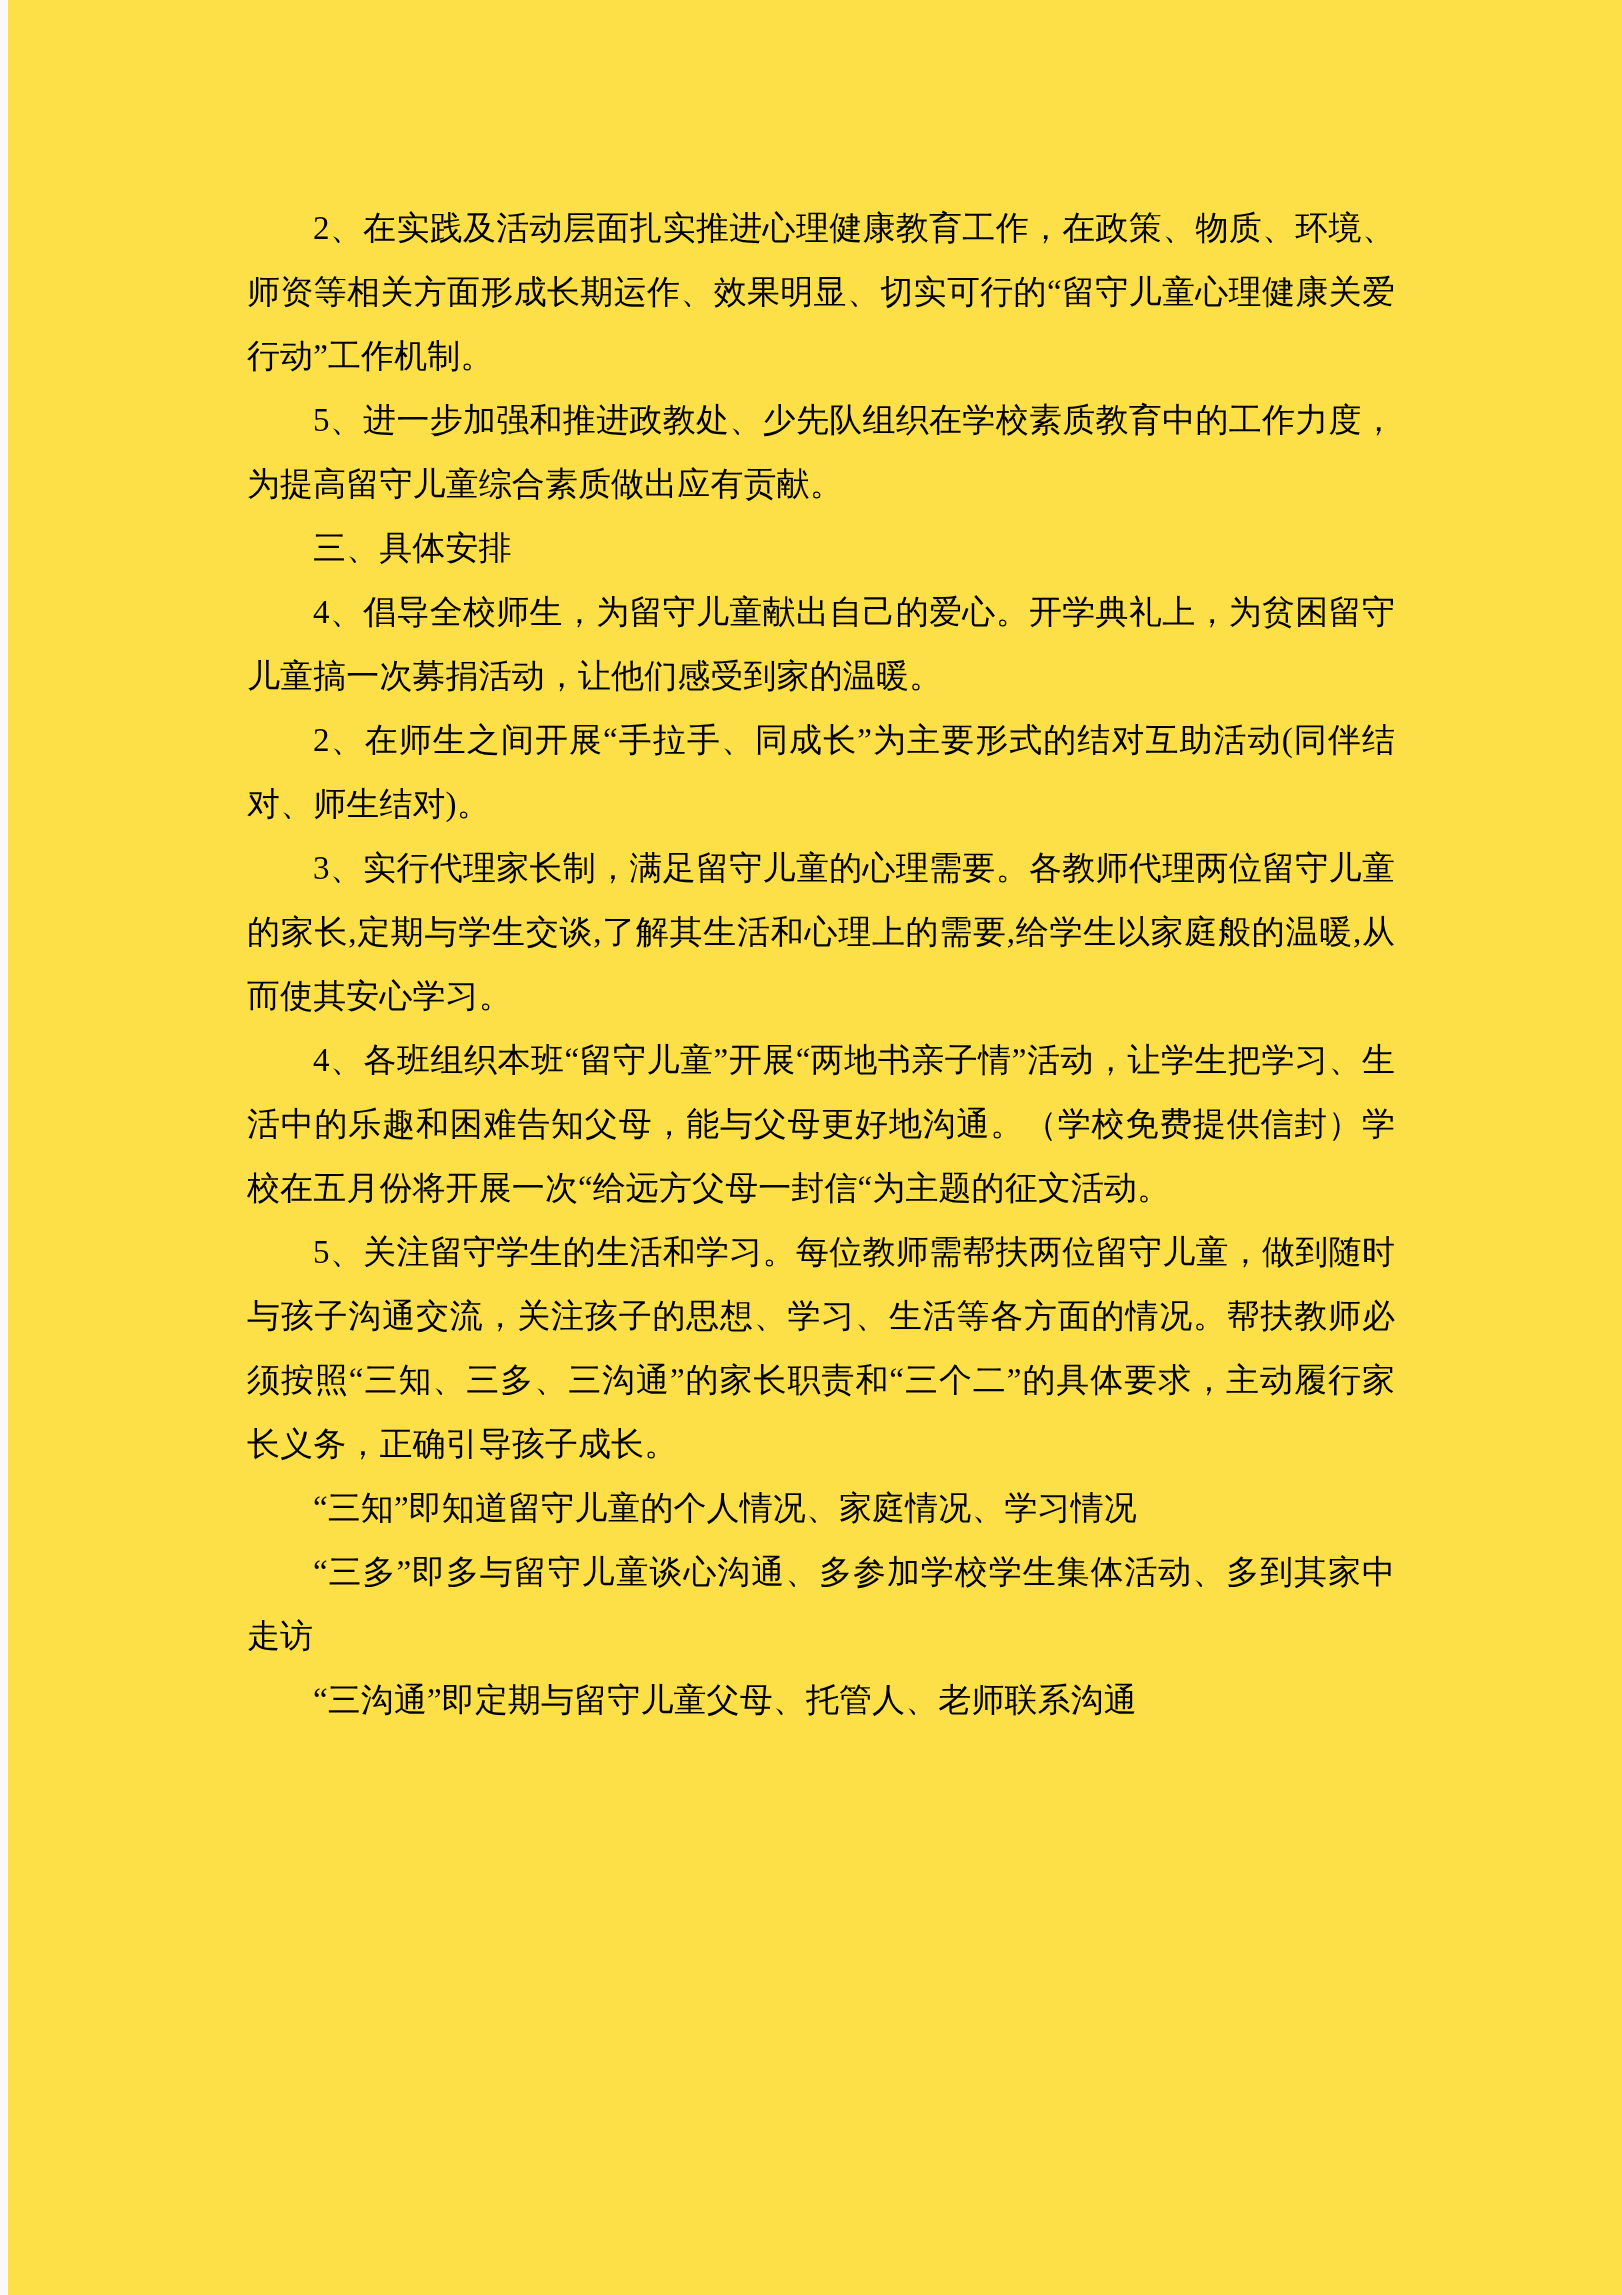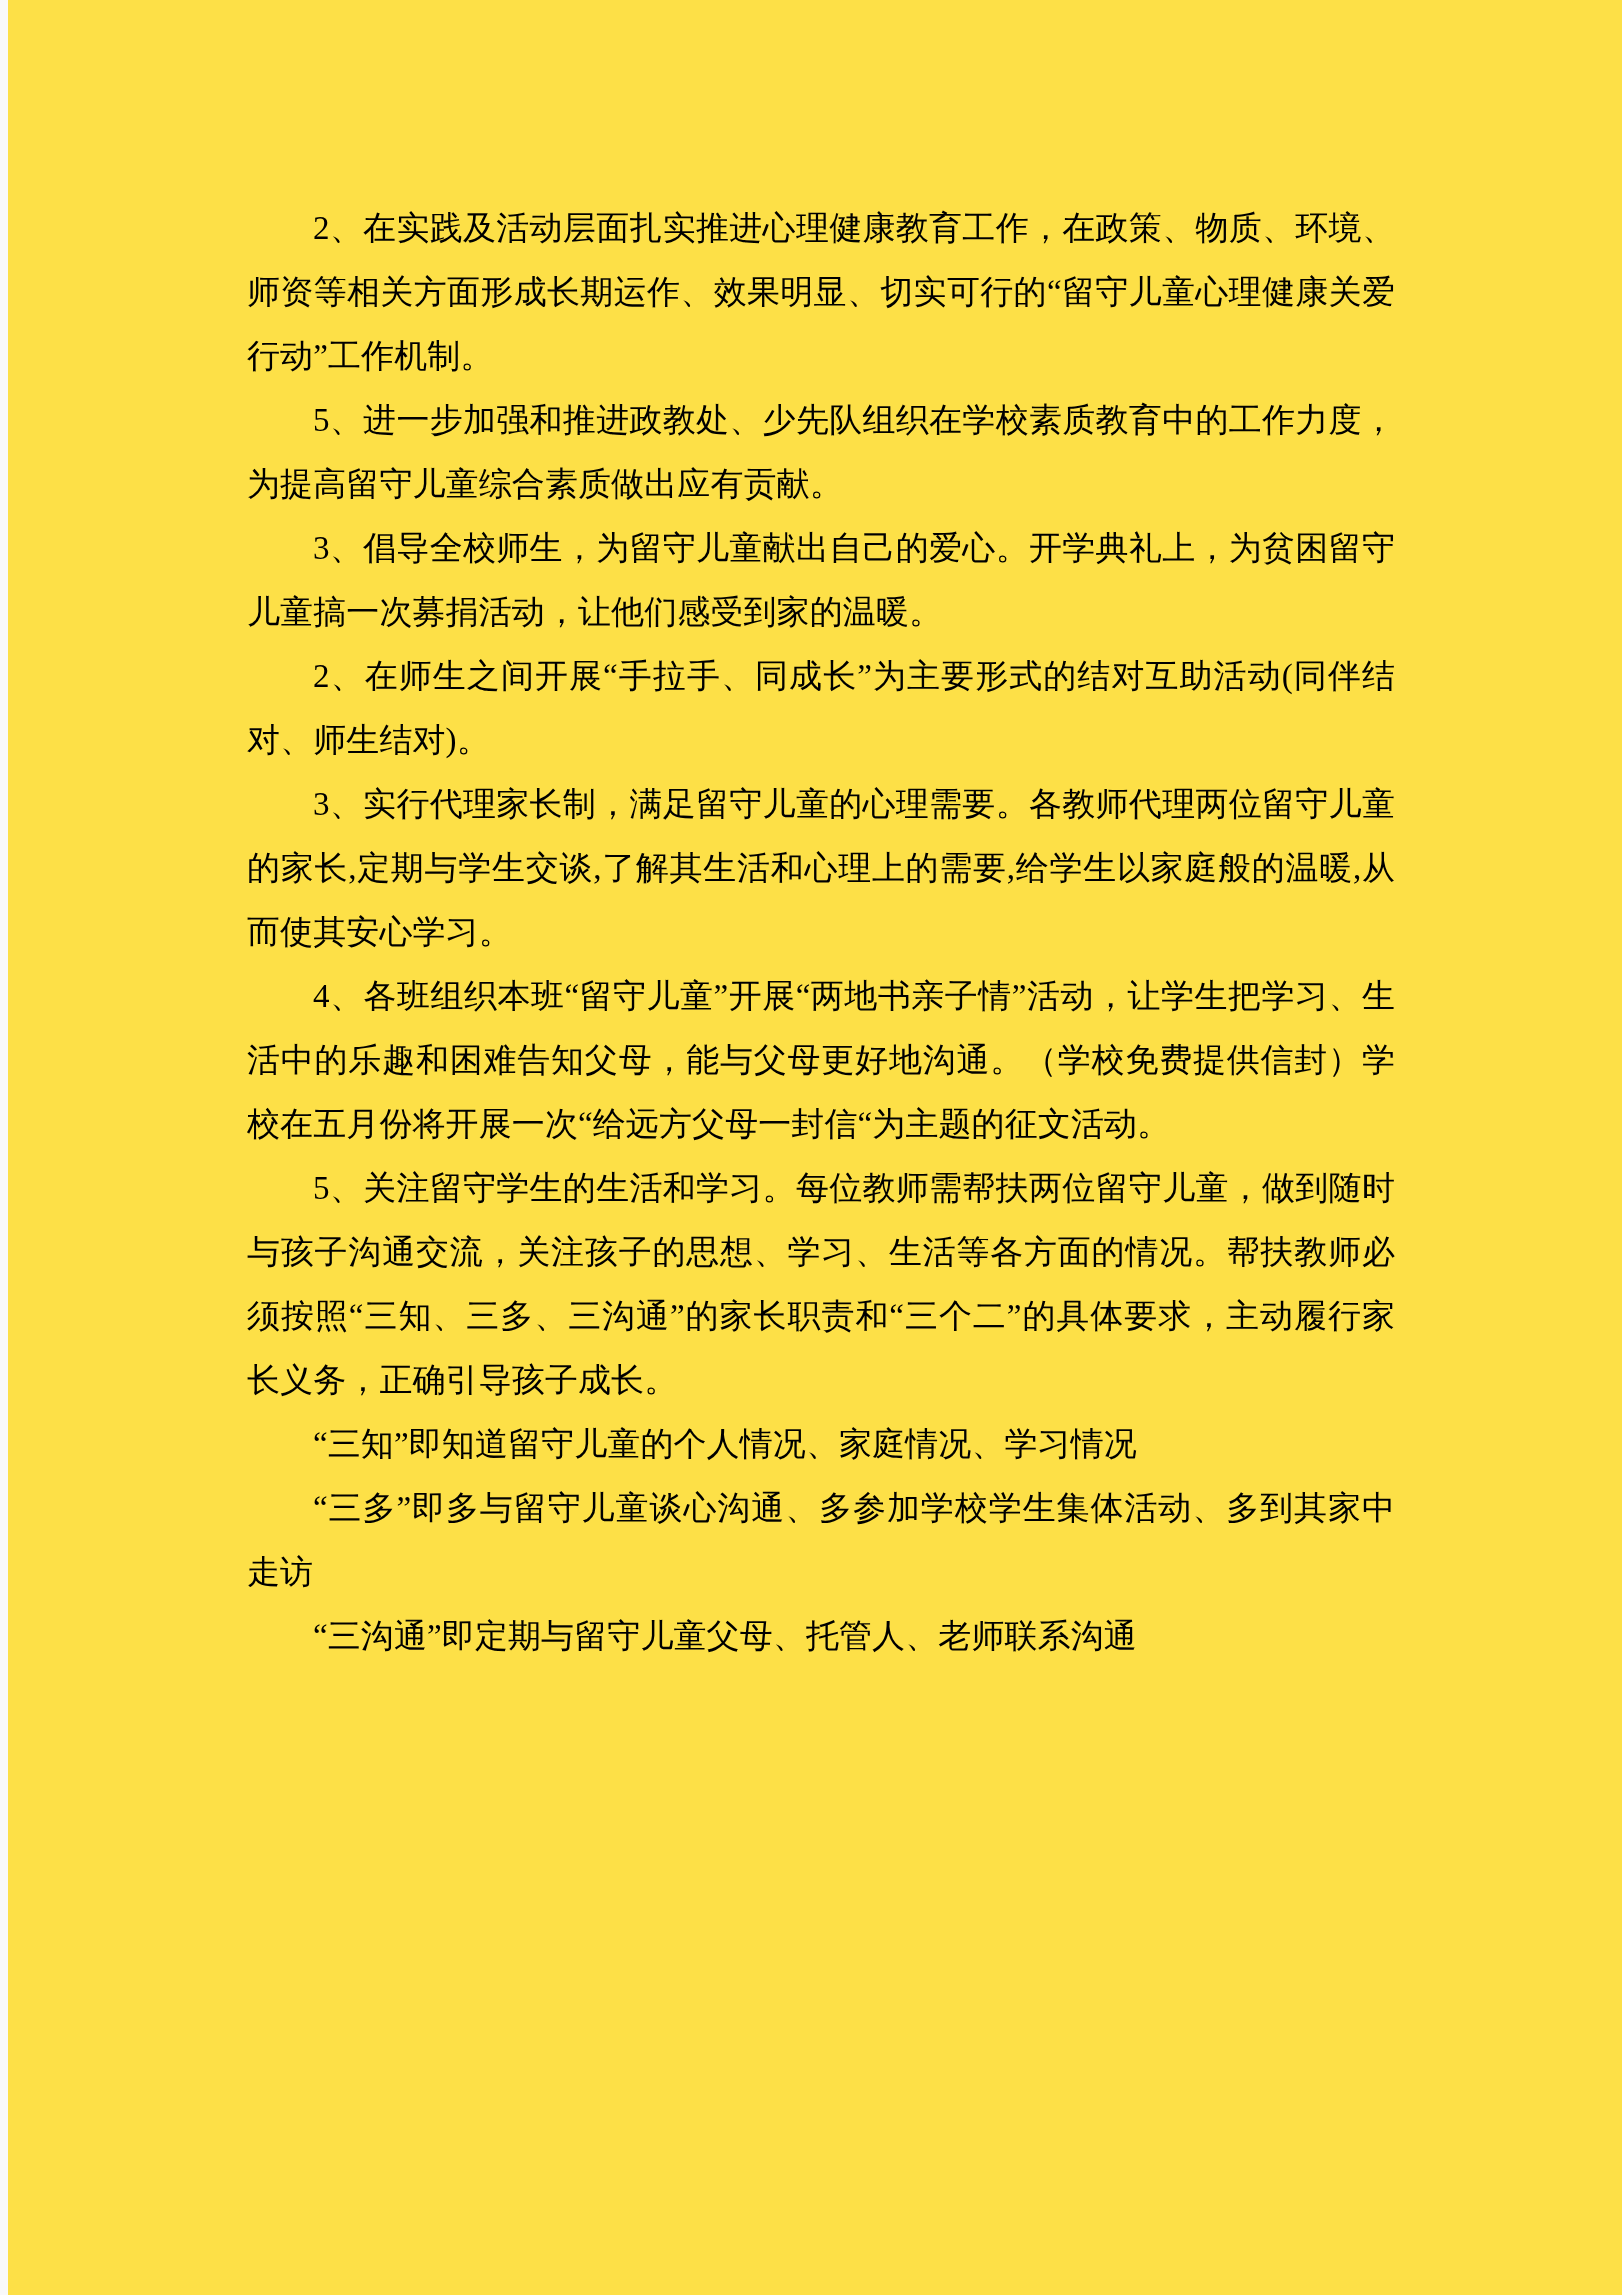--- a/index.html
+++ b/index.html
@@ -34,21 +34,22 @@
     white-space: pre-wrap;
   }
 </style>
 </head>
 <body style="background: rgb(249, 249, 249);">
 
 <div class="page" style="background: #fde047; color: rgb(0, 0, 0); margin-left: 8px;">
   <div class="body-text">
       <p class="para">2、在实践及活动层面扎实推进心理健康教育工作，在政策、物质、环境、师资等相关方面形成长期运作、效果明显、切实可行的“留守儿童心理健康关爱行动”工作机制。</p>
       <p class="para">5、进一步加强和推进政教处、少先队组织在学校素质教育中的工作力度，为提高留守儿童综合素质做出应有贡献。</p>
-      <p class="para">3、倡导全校师生，为留守儿童献出自己的爱心。开学典礼上，为贫困留守儿童搞一次募捐活动，让他们感受到家的温暖。</p>
+      <p class="para">三、具体安排</p>
+      <p class="para">4、倡导全校师生，为留守儿童献出自己的爱心。开学典礼上，为贫困留守儿童搞一次募捐活动，让他们感受到家的温暖。</p>
       <p class="para">2、在师生之间开展“手拉手、同成长”为主要形式的结对互助活动(同伴结对、师生结对)。</p>
       <p class="para">3、实行代理家长制，满足留守儿童的心理需要。各教师代理两位留守儿童的家长,定期与学生交谈,了解其生活和心理上的需要,给学生以家庭般的温暖,从而使其安心学习。</p>
       <p class="para">4、各班组织本班“留守儿童”开展“两地书亲子情”活动，让学生把学习、生活中的乐趣和困难告知父母，能与父母更好地沟通。（学校免费提供信封）学校在五月份将开展一次“给远方父母一封信“为主题的征文活动。</p>
       <p class="para">5、关注留守学生的生活和学习。每位教师需帮扶两位留守儿童，做到随时与孩子沟通交流，关注孩子的思想、学习、生活等各方面的情况。帮扶教师必须按照“三知、三多、三沟通”的家长职责和“三个二”的具体要求，主动履行家长义务，正确引导孩子成长。</p>
       <p class="para">“三知”即知道留守儿童的个人情况、家庭情况、学习情况</p>
       <p class="para">“三多”即多与留守儿童谈心沟通、多参加学校学生集体活动、多到其家中走访</p>
       <p class="para">“三沟通”即定期与留守儿童父母、托管人、老师联系沟通</p>
     </div>
 </div>
 

